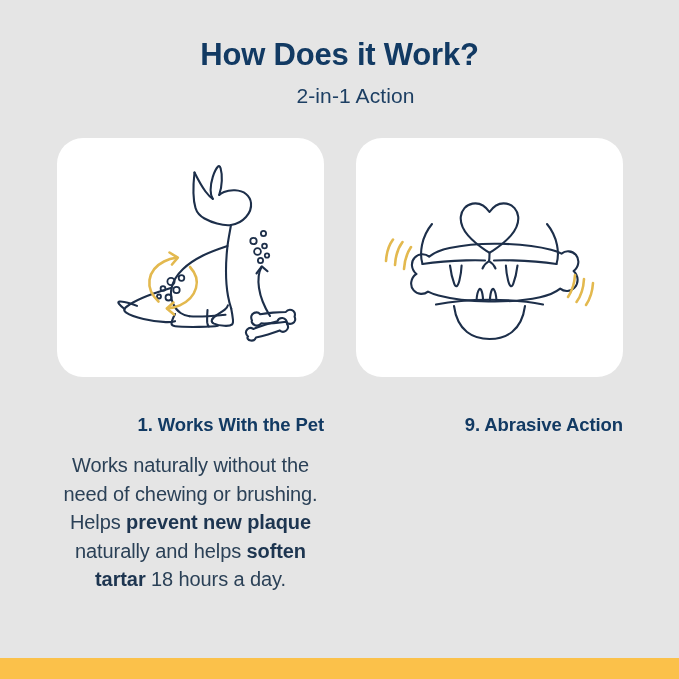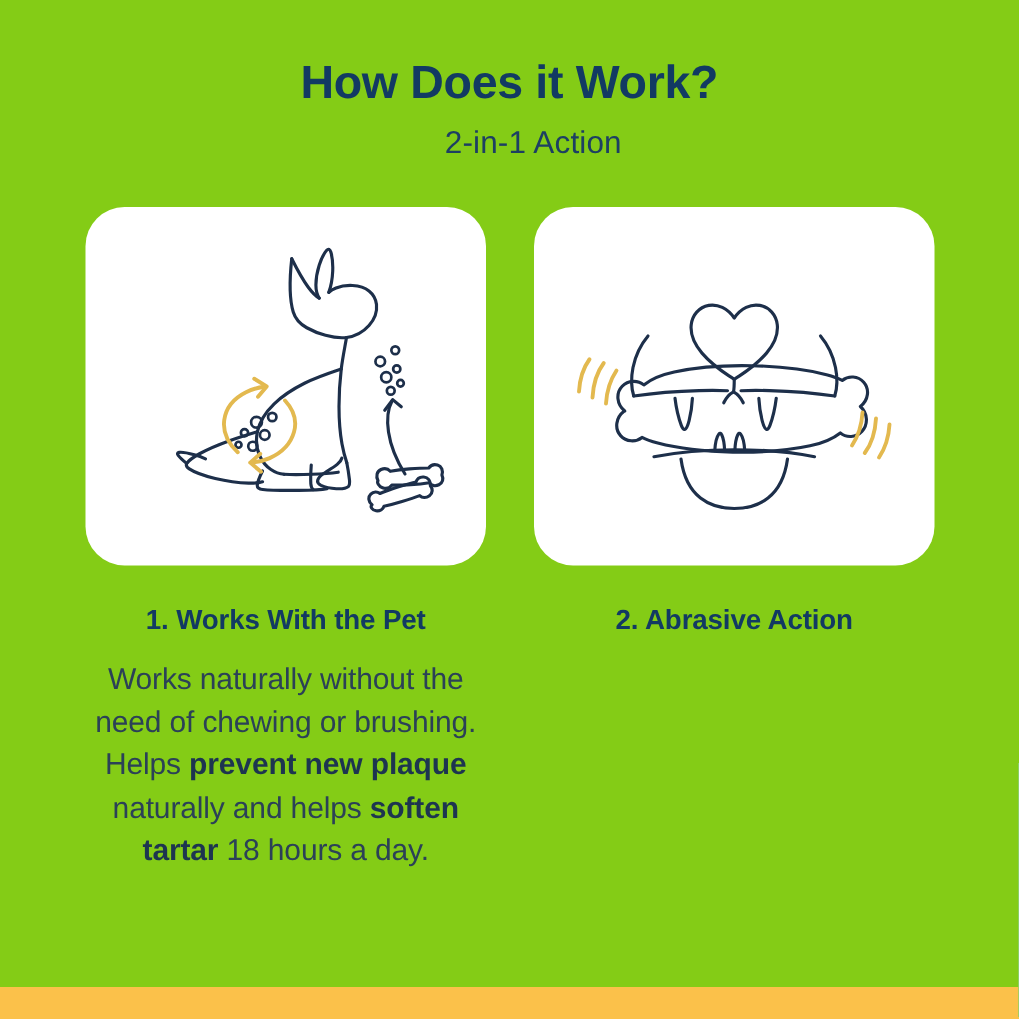--- a/index.html
+++ b/index.html
@@ -12,21 +12,21 @@
     overflow: hidden;
     background: #97d3ef;
     font-family: "Liberation Sans", sans-serif;
     position: relative;
   }
   .page {
     position: absolute;
     left: 0; top: 0;
     width: 679px;
     height: 679px;
-    background: #84cc16;
+    background: #e5e5e5;
   }
 
   
   .header {
     position: absolute;
     left: 0;
     top: 36px;
     width: 679px;
     text-align: center;
   }
@@ -69,22 +69,22 @@
     overflow: hidden;
     position: relative;
   }
   .card svg {
     display: block;
     width: 267px;
     height: 239px;
   }
 
   .caption-title {
-    margin: 24px 0 0 0;
-    text-align: center;
+    margin: 36px 0 0 0;
+    text-align: right;
     font-size: 18.5px;
     font-weight: bold;
     color: #123a63;
     letter-spacing: -0.1px;
     line-height: 24px;
   }
   .caption-body {
     margin: 14px 0 0 0;
     text-align: center;
     font-size: 20px;
@@ -335,19 +335,19 @@
           </g>
 
           <g fill="none" stroke="#e3b94f" stroke-width="2.6" stroke-linecap="round">
             <path d="M237,145 C236.5,153.5 234,161 230,167"></path>
             <path d="M228,141 C227.5,150 225,158 220.5,164"></path>
             <path d="M219,137 C218.5,145.5 216,153 212,159"></path>
           </g>
         </svg>
       </div>
 
-      <h2 class="caption-title">2. Abrasive Action</h2>
+      <h2 class="caption-title">9. Abrasive Action</h2>
     </div>
 
   </div>
 
   <div class="bottom-bar"></div>
 </div>
 
 </body></html>

